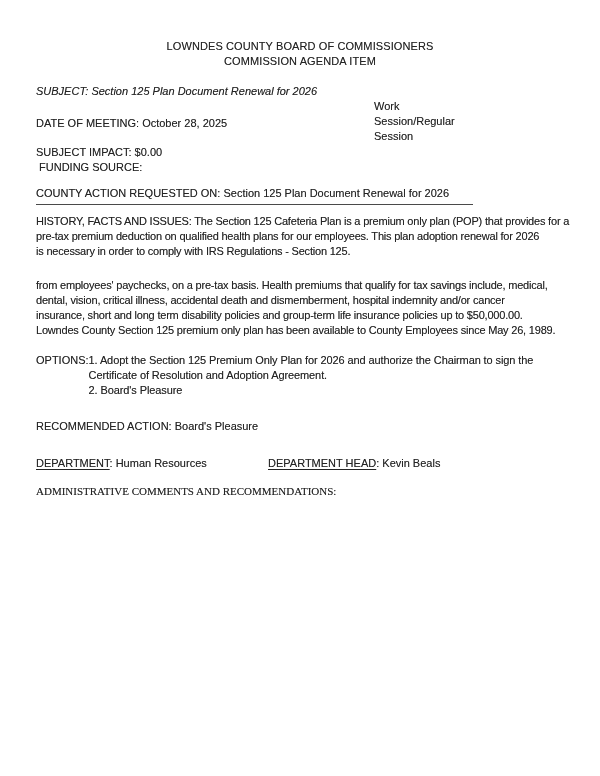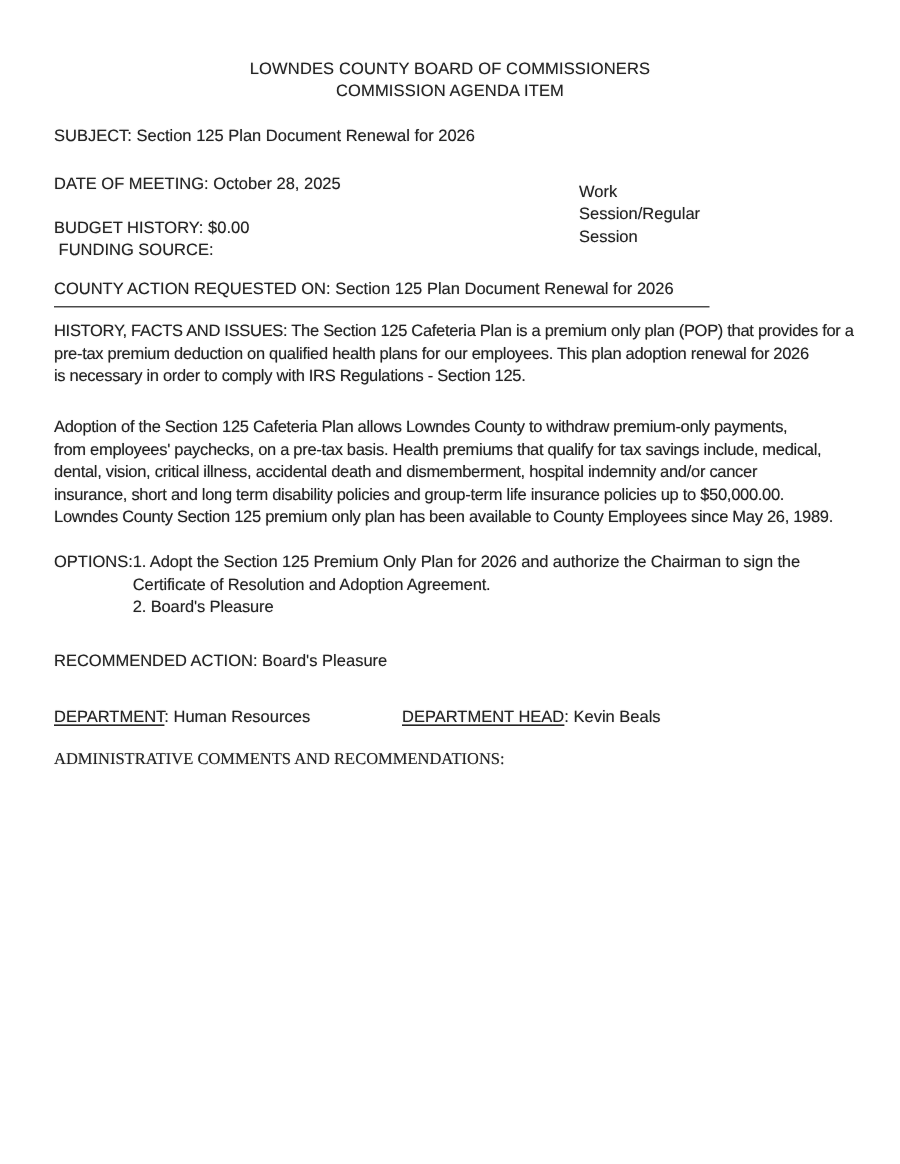--- a/index.html
+++ b/index.html
@@ -19,27 +19,26 @@
     color: #242424;
     text-shadow: 0 0 0.6px rgba(70,70,70,0.55);
     overflow: hidden;
   }
   .line {
     line-height: 15px;
     white-space: pre;
   }
   .center { text-align: center; }
   .doc-header .line { letter-spacing: 0.1px; }
-  .subject-line { margin-top: 15px; }
+  .subject-line { margin-top: 15px; font-style: italic; }
   .session-block {
     position: absolute;
-    left: 386px;
+    left: 374px;
     top: 99px;
     width: 120px;
-    margin-top: 22px;
   }
   .session-block .line { line-height: 14.8px; white-space: pre; }
   .date-line { margin-top: 17px; }
   .budget-line { margin-top: 14px; }
   .funding-line { margin-top: 0; }
   .county-action-line {
     margin-top: 11px;
     width: 437px;
     padding-bottom: 3px;
     border-bottom: 1.4px solid #4a4a4a;
@@ -82,33 +81,32 @@
   <div class="line subject-line">SUBJECT: Section 125 Plan Document Renewal for 2026</div>
 
   <div class="session-block">
     <div class="line">Work</div>
     <div class="line">Session/Regular</div>
     <div class="line">Session</div>
   </div>
 
   <div class="line date-line">DATE OF MEETING: October 28, 2025</div>
 
-  <div class="line budget-line">BUDGET HISTORY: $0.00</div>
+  <div class="line budget-line">SUBJECT IMPACT: $0.00</div>
   <div class="line funding-line"> FUNDING SOURCE:</div>
 
   <div class="line county-action-line">COUNTY ACTION REQUESTED ON: Section 125 Plan Document Renewal for 2026</div>
 
   <div class="para history-para">
     <div class="line">HISTORY, FACTS AND ISSUES: The Section 125 Cafeteria Plan is a premium only plan (POP) that provides for a</div>
     <div class="line">pre-tax premium deduction on qualified health plans for our employees. This plan adoption renewal for 2026</div>
     <div class="line">is necessary in order to comply with IRS Regulations - Section 125.</div>
   </div>
 
   <div class="para adoption-para">
-    <div class="line">Adoption of the Section 125 Cafeteria Plan allows Lowndes County to withdraw premium-only payments,</div>
     <div class="line">from employees' paychecks, on a pre-tax basis. Health premiums that qualify for tax savings include, medical,</div>
     <div class="line">dental, vision, critical illness, accidental death and dismemberment, hospital indemnity and/or cancer</div>
     <div class="line">insurance, short and long term disability policies and group-term life insurance policies up to $50,000.00.</div>
     <div class="line">Lowndes County Section 125 premium only plan has been available to County Employees since May 26, 1989.</div>
   </div>
 
   <div class="options-row">
     <div class="line options-label">OPTIONS:</div>
     <div class="options-lines">
       <div class="line">1. Adopt the Section 125 Premium Only Plan for 2026 and authorize the Chairman to sign the</div>

